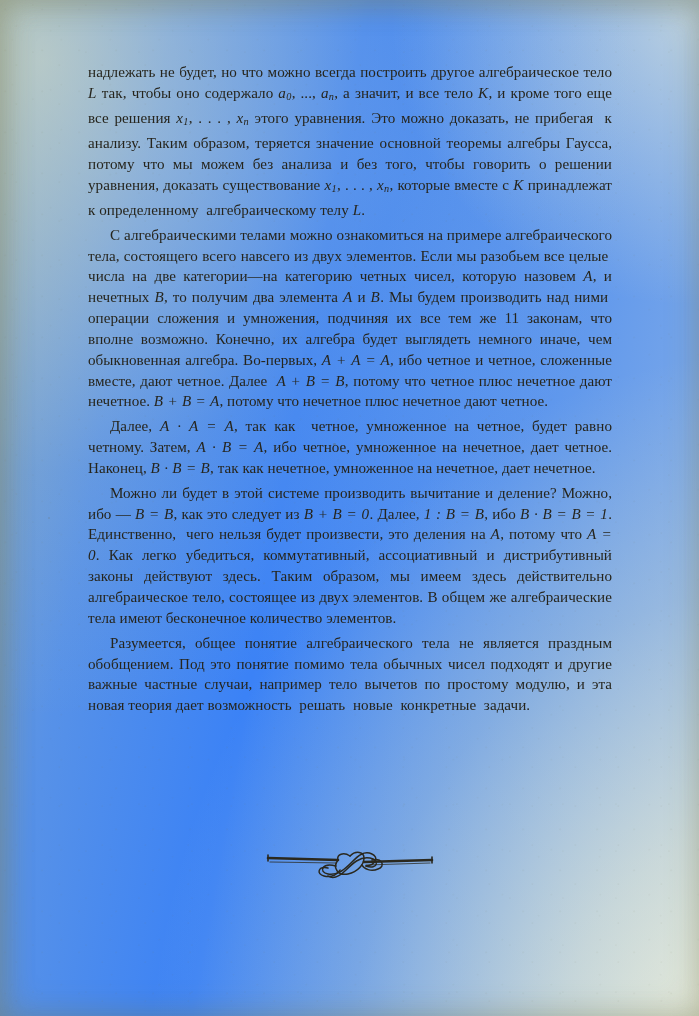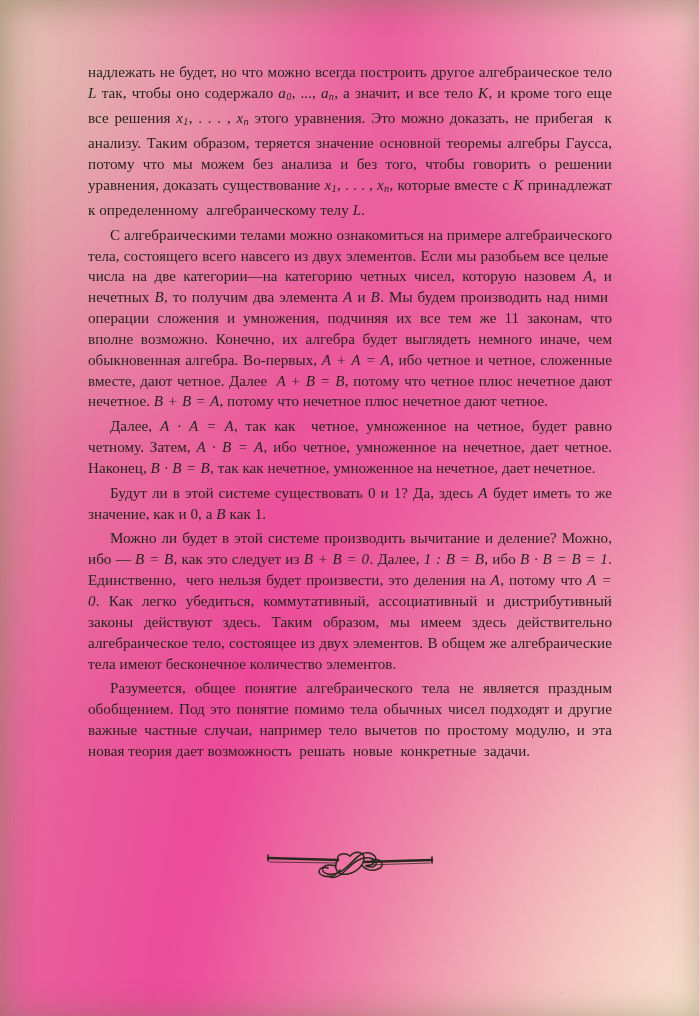--- a/index.html
+++ b/index.html
@@ -5,21 +5,21 @@
   html, body {
     margin: 0;
     padding: 0;
     background: #6b6b52;
   }
   .page {
     position: relative;
     width: 699px;
     height: 1016px;
     overflow: hidden;
-    background: #ec4899;
+    background: #3b82f6;
     font-family: "Liberation Serif", "DejaVu Serif", serif;
   }
   
   .paper-tint-a {
     position: absolute;
     inset: 0;
     background:
       radial-gradient(130% 105% at 112% 108%, rgba(255,252,222,0.95) 0%, rgba(250,246,209,0.62) 26%, rgba(240,236,190,0.25) 48%, rgba(220,220,174,0) 70%);
     pointer-events: none;
   }
@@ -121,21 +121,20 @@
   <div class="grain"></div>
 
   <div class="textblock">
 
     <p class="para no-indent">надлежать не будет, но что можно всегда построить другое алгебраическое тело <span class="mth">L</span> так, чтобы оно содержало <span class="mth">a<sub>0</sub></span>, ..., <span class="mth">a<sub>n</sub></span>, а значит, и все тело <span class="mth">K</span>, и кроме того еще все решения <span class="mth">x<sub>1</sub></span>, . . . , <span class="mth">x<sub>n</sub></span> этого уравнения. Это можно доказать, не прибегая&nbsp; к анализу. Таким образом, теряется значение основной теоремы алгебры Гаусса, потому что мы можем без анализа и без того, чтобы говорить о решении уравнения, доказать существование <span class="mth">x<sub>1</sub></span>, . . . , <span class="mth">x<sub>n</sub></span>, которые вместе с <span class="mth">K</span> принадлежат к определенному&nbsp; алгебраическому телу <span class="mth">L</span>.</p>
 
     <p class="para">С алгебраическими телами можно ознакомиться на примере алгебраического тела, состоящего всего навсего из двух элементов. Если мы разобьем все целые&nbsp; числа на две категории—на категорию четных чисел, которую назовем <span class="mth">A</span>, и нечетных <span class="mth">B</span>, то получим два элемента <span class="mth">A</span> и <span class="mth">B</span>. Мы будем производить над ними&nbsp; операции сложения и умножения, подчиняя их все тем же 11 законам, что вполне возможно. Конечно, их алгебра будет выглядеть немного иначе, чем обыкновенная алгебра. Во-первых, <span class="mth">A + A = A</span>, ибо четное и четное, сложенные вместе, дают четное. Далее&nbsp; <span class="mth">A + B = B</span>, потому что четное плюс нечетное дают нечетное. <span class="mth">B + B = A</span>, потому что нечетное плюс нечетное дают четное.</p>
 
     <p class="para">Далее, <span class="mth">A · A = A</span>, так как&nbsp; четное, умноженное на четное, будет равно четному. Затем, <span class="mth">A · B = A</span>, ибо четное, умноженное на нечетное, дает четное. Наконец, <span class="mth">B · B = B</span>, так как нечетное, умноженное на нечетное, дает нечетное.</p>
 
-    <p class="para">Будут ли в этой системе существовать 0 и 1? Да, здесь <span class="mth">A</span> будет иметь то же значение, как и 0, а <span class="mth">B</span> как 1.</p>
 
     <p class="para">Можно ли будет в этой системе производить вычитание и деление? Можно, ибо — <span class="mth">B = B</span>, как это следует из <span class="mth">B + B = 0</span>. Далее, <span class="mth">1 : B = B</span>, ибо <span class="mth">B · B = B = 1</span>. Единственно,&nbsp; чего нельзя будет произвести, это деления на <span class="mth">A</span>, потому что <span class="mth">A = 0</span>. Как легко убедиться, коммутативный, ассоциативный и дистрибутивный законы действуют здесь. Таким образом, мы имеем здесь действительно алгебраическое тело, состоящее из двух элементов. В общем же алгебраические тела имеют бесконечное количество элементов.</p>
 
     <p class="para">Разумеется, общее понятие алгебраического тела не является праздным обобщением. Под это понятие помимо тела обычных чисел подходят и другие важные частные случаи, например тело вычетов по простому модулю, и эта новая теория дает возможность&nbsp; решать&nbsp; новые&nbsp; конкретные&nbsp; задачи.</p>
 
   </div>
 
   <div class="ornament">
     <svg width="180" height="48" viewBox="0 0 180 48">
       <g fill="none" stroke="#2a281e" stroke-width="1.5" stroke-linecap="round">

